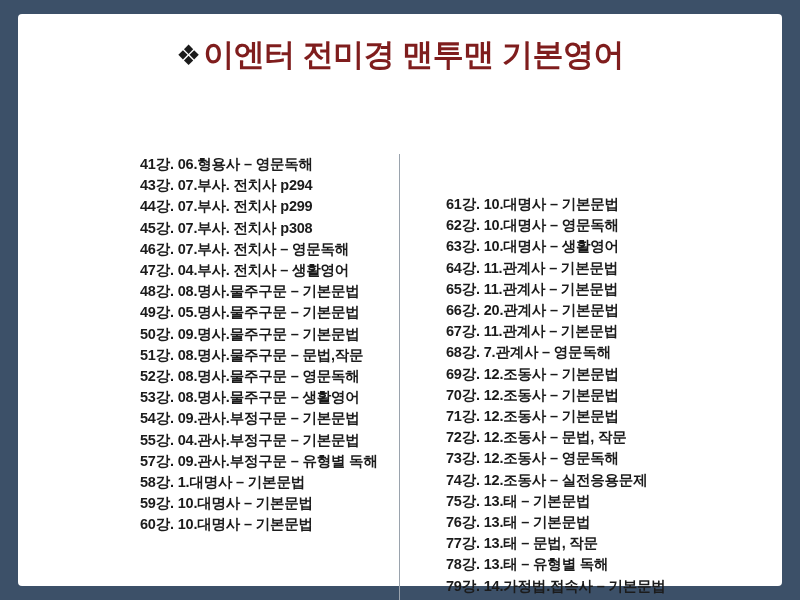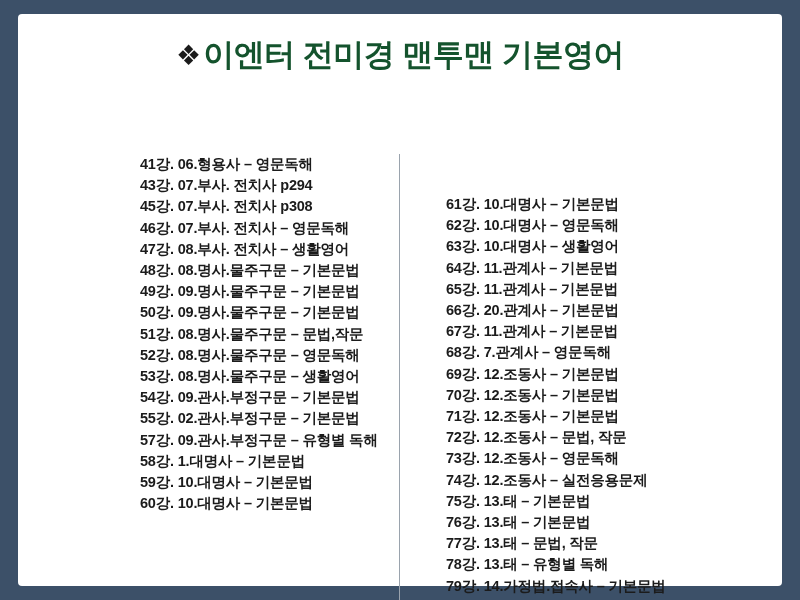--- a/index.html
+++ b/index.html
@@ -32,21 +32,21 @@
   }
   .title-bullet {
     font-size: 28px;
     color: #1b1b1b;
     line-height: 1;
     transform: translateY(1px);
   }
   .title-text {
     font-size: 31px;
     font-weight: bold;
-    color: #14532d;
+    color: #7f1d1d;
     letter-spacing: -0.5px;
     white-space: nowrap;
   }
   .columns {
     position: absolute;
     top: 140px;
     left: 0;
     width: 100%;
     display: flex;
     justify-content: center;
@@ -82,31 +82,32 @@
 
   <div class="title-row">
     <span class="title-bullet">❖</span>
     <span class="title-text">이엔터 전미경 맨투맨 기본영어</span>
   </div>
 
   <div class="columns">
     <div class="col col-left">
       <div class="line">41강. 06.형용사 – 영문독해</div>
       <div class="line">43강. 07.부사. 전치사 p294</div>
+      <div class="line">44강. 07.부사. 전치사 p299</div>
       <div class="line">45강. 07.부사. 전치사 p308</div>
       <div class="line">46강. 07.부사. 전치사 – 영문독해</div>
-      <div class="line">47강. 08.부사. 전치사 – 생활영어</div>
+      <div class="line">47강. 04.부사. 전치사 – 생활영어</div>
       <div class="line">48강. 08.명사.물주구문 – 기본문법</div>
-      <div class="line">49강. 09.명사.물주구문 – 기본문법</div>
+      <div class="line">49강. 05.명사.물주구문 – 기본문법</div>
       <div class="line">50강. 09.명사.물주구문 – 기본문법</div>
       <div class="line">51강. 08.명사.물주구문 – 문법,작문</div>
       <div class="line">52강. 08.명사.물주구문 – 영문독해</div>
       <div class="line">53강. 08.명사.물주구문 – 생활영어</div>
       <div class="line">54강. 09.관사.부정구문 – 기본문법</div>
-      <div class="line">55강. 02.관사.부정구문 – 기본문법</div>
+      <div class="line">55강. 04.관사.부정구문 – 기본문법</div>
       <div class="line">57강. 09.관사.부정구문 – 유형별 독해</div>
       <div class="line">58강. 1.대명사 – 기본문법</div>
       <div class="line">59강. 10.대명사 – 기본문법</div>
       <div class="line">60강. 10.대명사 – 기본문법</div>
     </div>
     <div class="col col-right">
       <div class="line">61강. 10.대명사 – 기본문법</div>
       <div class="line">62강. 10.대명사 – 영문독해</div>
       <div class="line">63강. 10.대명사 – 생활영어</div>
       <div class="line">64강. 11.관계사 – 기본문법</div>

